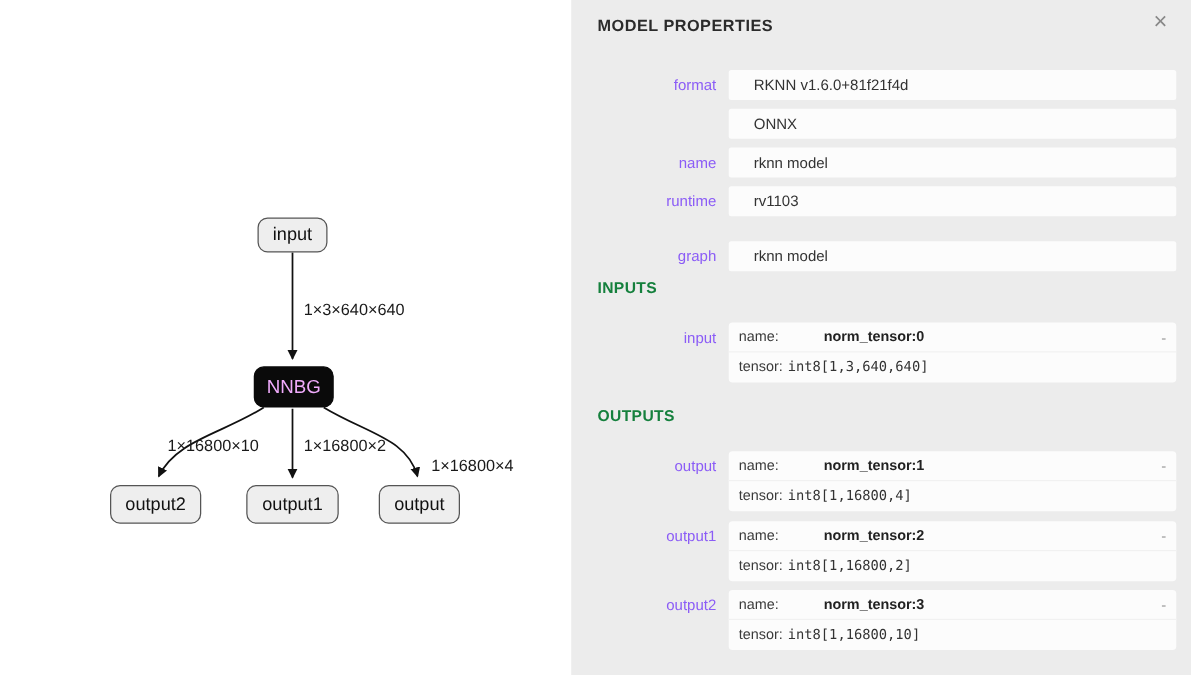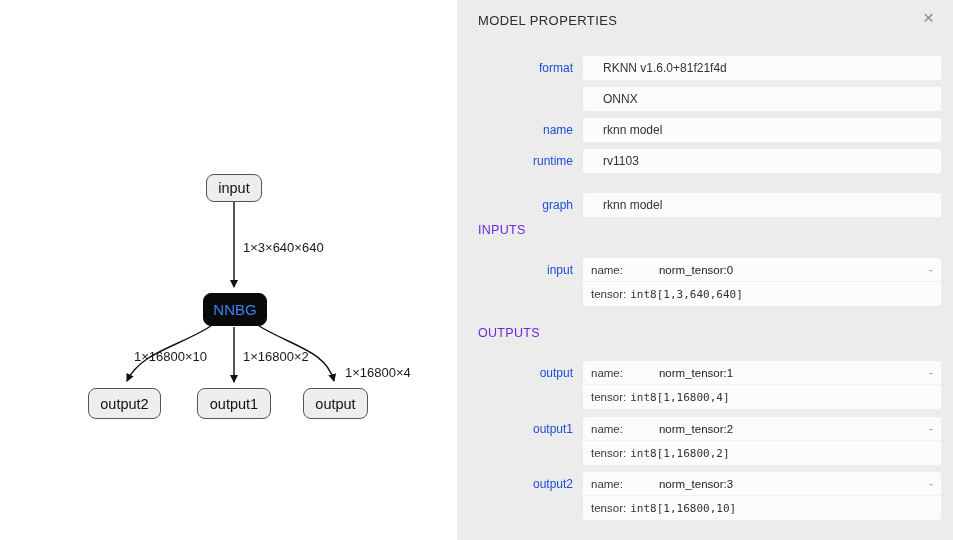--- a/index.html
+++ b/index.html
@@ -29,21 +29,21 @@
     background: #eeeeee;
     border: 1.5px solid #555555;
     border-radius: 8px;
     font-size: 14.5px;
     color: #111111;
     cursor: pointer;
   }
   .node-input   { left: 206px; top: 174px; width: 56px; height: 28px; }
   .node-nnbg    {
     left: 203px; top: 293px; width: 64px; height: 33px;
-    background: #0a0a0a; border-color: #0a0a0a; color: #3b82f6;
+    background: #0a0a0a; border-color: #0a0a0a; color: #f0abfc;
     font-size: 15px;
   }
   .node-output2 { left: 88px;  top: 388px; width: 73px; height: 31px; }
   .node-output1 { left: 197px; top: 388px; width: 74px; height: 31px; }
   .node-output  { left: 303px; top: 388px; width: 65px; height: 31px; }
 
   .edge-label {
     position: absolute;
     font-size: 13px;
     color: #1a1a1a;
@@ -55,36 +55,36 @@
   .lbl-o    { left: 345px; top: 349px; margin-top: 16px; }
 
   
   .panel {
     position: absolute; left: 457px; top: 0;
     width: 496px; height: 540px;
     background: #ececec;
   }
   .panel-title {
     position: absolute; left: 21px; top: 13px;
-    font-size: 13px; font-weight: normal;
+    font-size: 13px; font-weight: bold;
     letter-spacing: 0.4px;
     color: #2b2b2b;
   }
   .panel-close {
     position: absolute; right: 15px; top: 6px;
     font-size: 19px; color: #888888;
     cursor: pointer; line-height: 1;
     padding: 2px 4px;
   }
 
   .prop-row { position: absolute; left: 0; width: 100%; height: 24px; }
   .prop-label, .sec-item-label {
     position: absolute; left: 0; width: 116px;
     text-align: right;
-    font-size: 12px; color: #1d4ed8;
+    font-size: 12px; color: #8b5cf6;
     line-height: 24px;
     white-space: nowrap;
   }
   .prop-value {
     position: absolute; left: 126px; width: 358px; height: 24px;
     background: #fcfcfc;
     border-radius: 2px;
     font-size: 12px; color: #333333;
     line-height: 24px;
     padding: 0 20px;
@@ -92,23 +92,23 @@
     overflow: hidden;
   }
   .row-format   { top: 56px; }
   .row-producer { top: 87px; }
   .row-name     { top: 118px; }
   .row-runtime  { top: 149px; }
   .row-graph    { top: 193px; }
 
   .section-title {
     position: absolute; left: 21px;
-    font-size: 12.5px; font-weight: normal;
+    font-size: 12.5px; font-weight: bold;
     letter-spacing: 0.3px;
-    color: #6d28d9;
+    color: #15803d;
   }
   .sec-inputs-title  { top: 223px; }
   .sec-outputs-title { top: 326px; }
 
   .io-group { position: absolute; left: 0; width: 100%; height: 49px; }
   .grp-input   { top: 258px; }
   .grp-output  { top: 361px; }
   .grp-output1 { top: 417px; }
   .grp-output2 { top: 472px; }
 
@@ -120,21 +120,21 @@
   }
   .io-row {
     position: relative;
     height: 24px; line-height: 24px;
     padding: 0 8px;
     font-size: 11.5px; color: #3a3a3a;
     white-space: nowrap;
   }
   .io-row-name { border-bottom: 1px solid #f1f1f1; }
   .io-key { margin-right: 4px; }
-  .io-name-val { font-weight: normal; color: #222222; padding-left: 32px; }
+  .io-name-val { font-weight: bold; color: #222222; padding-left: 32px; }
   .io-tensor-val {
     font-family: "DejaVu Sans Mono", "Liberation Mono", monospace;
     font-size: 11px; color: #333333;
   }
   .io-collapse {
     position: absolute; right: 8px; top: 0;
     color: #999999; font-size: 12px;
     cursor: pointer;
   }
   .sec-item-label { line-height: 24px; padding-top: 0; }

